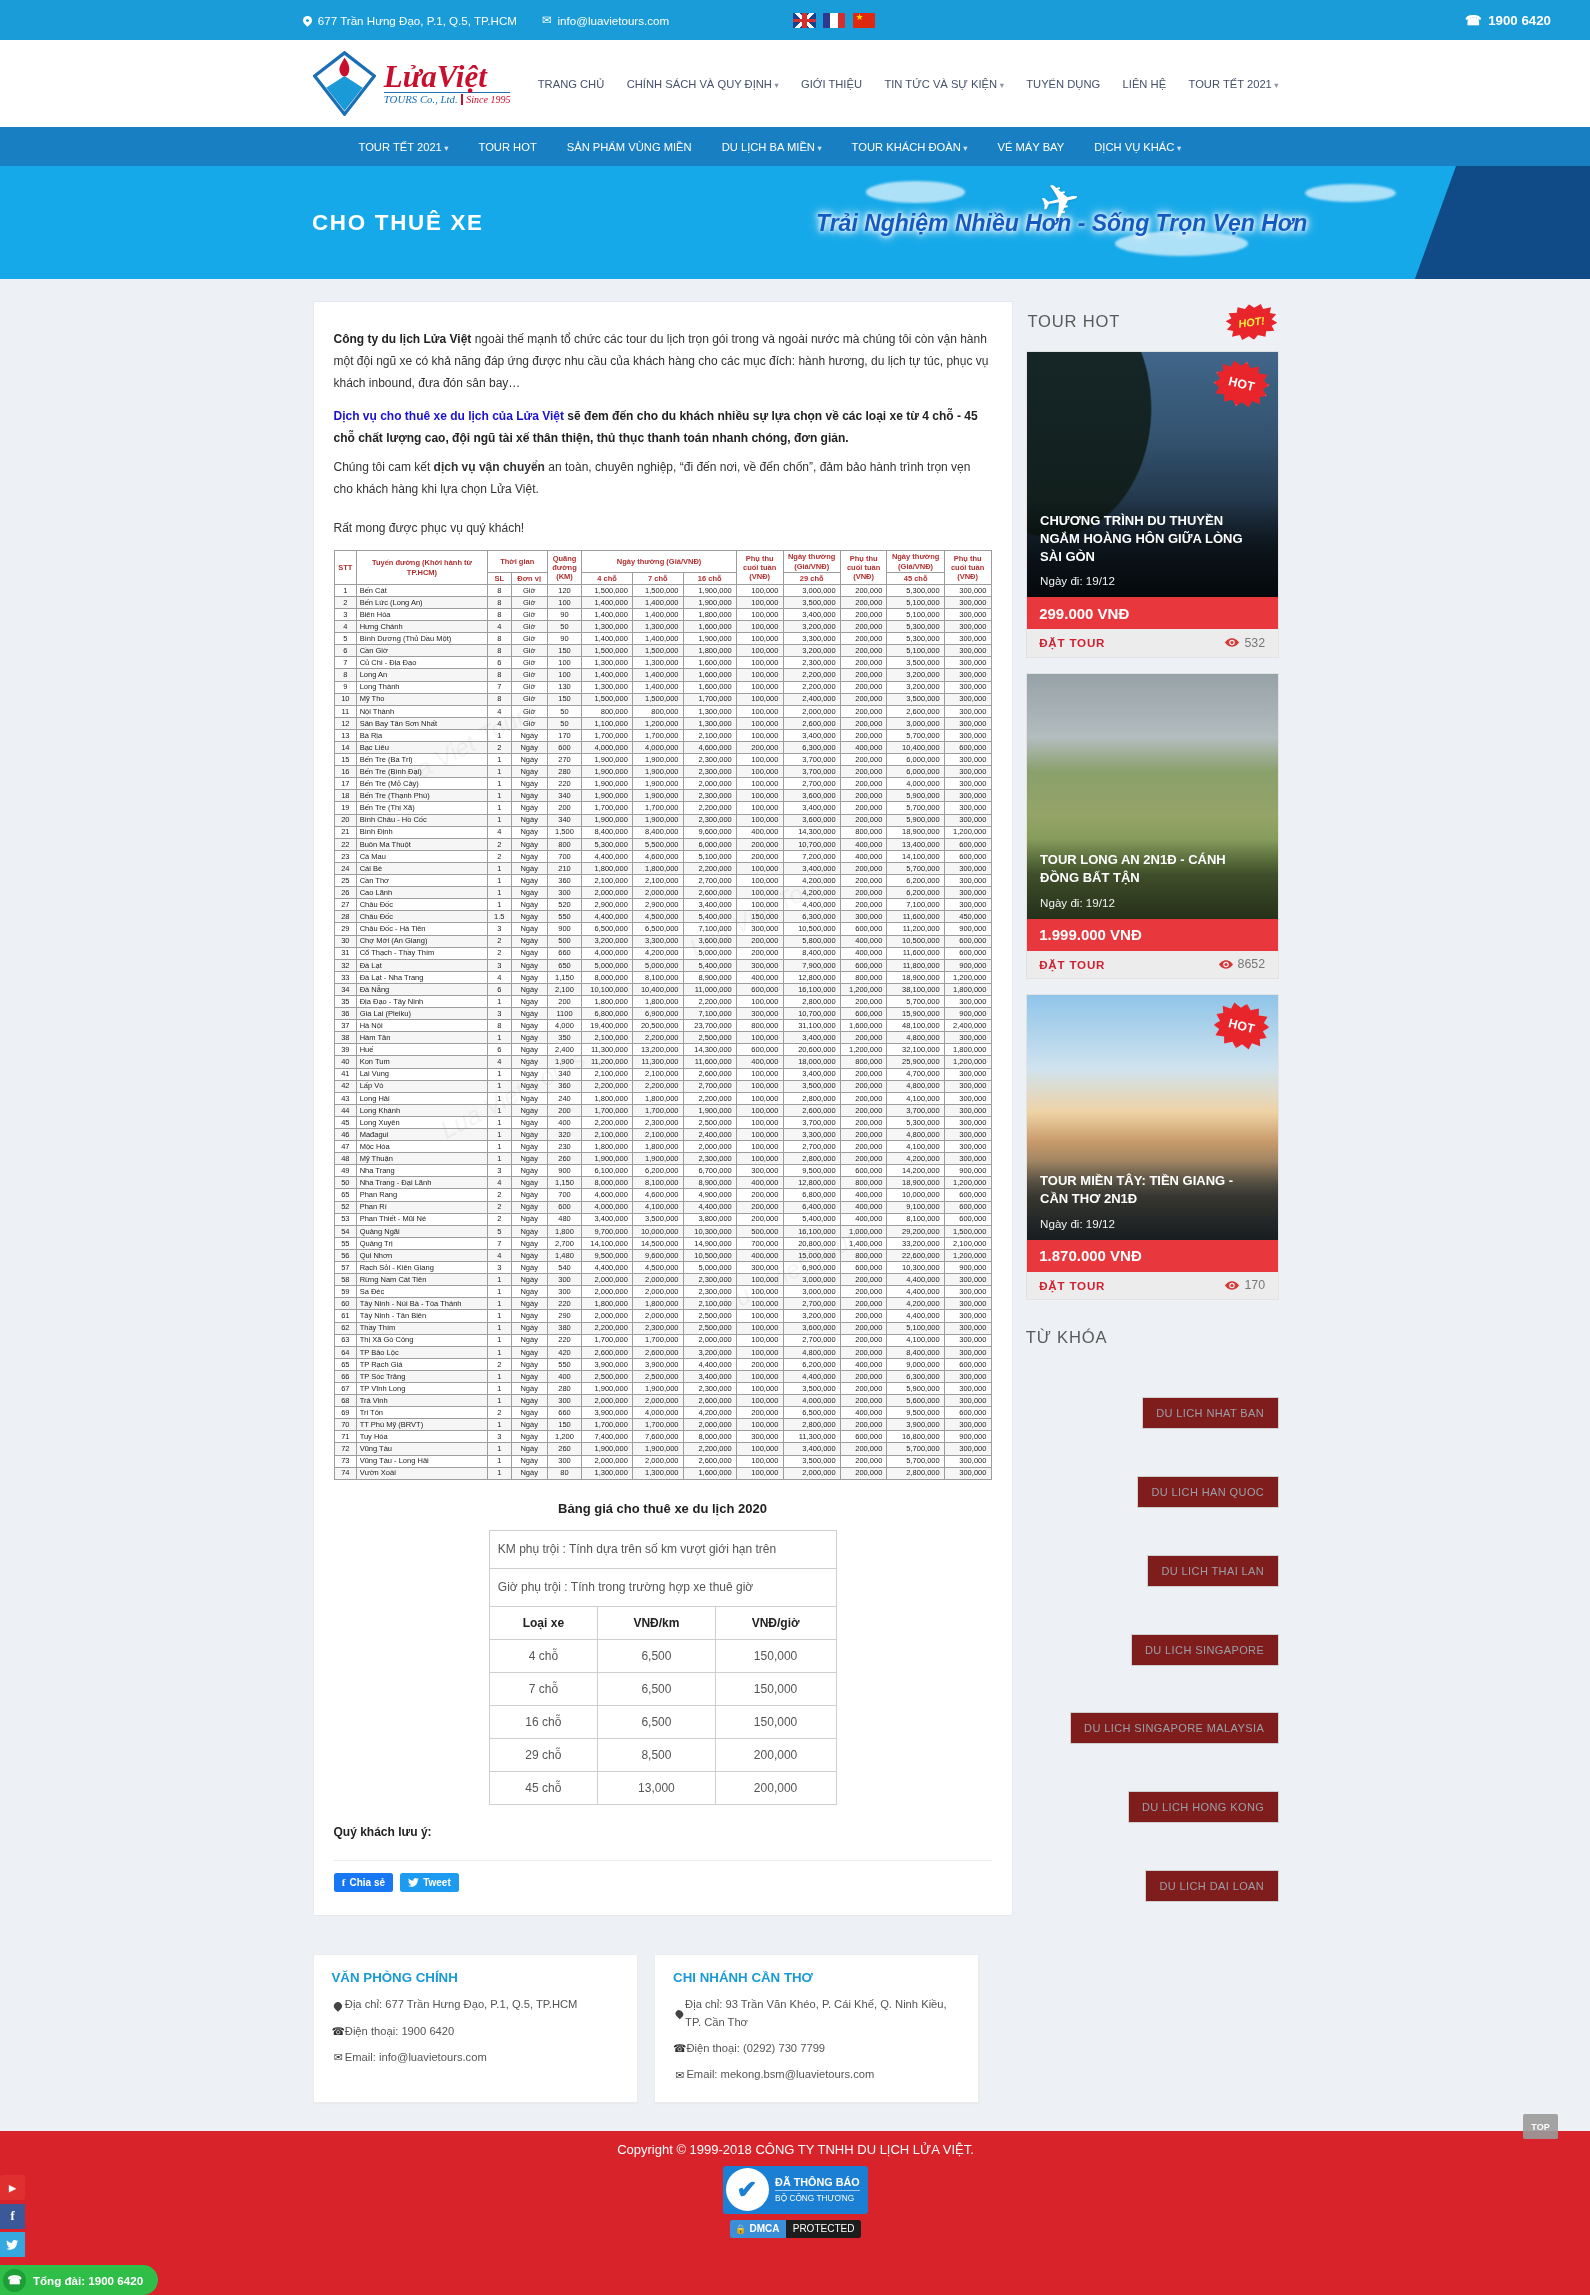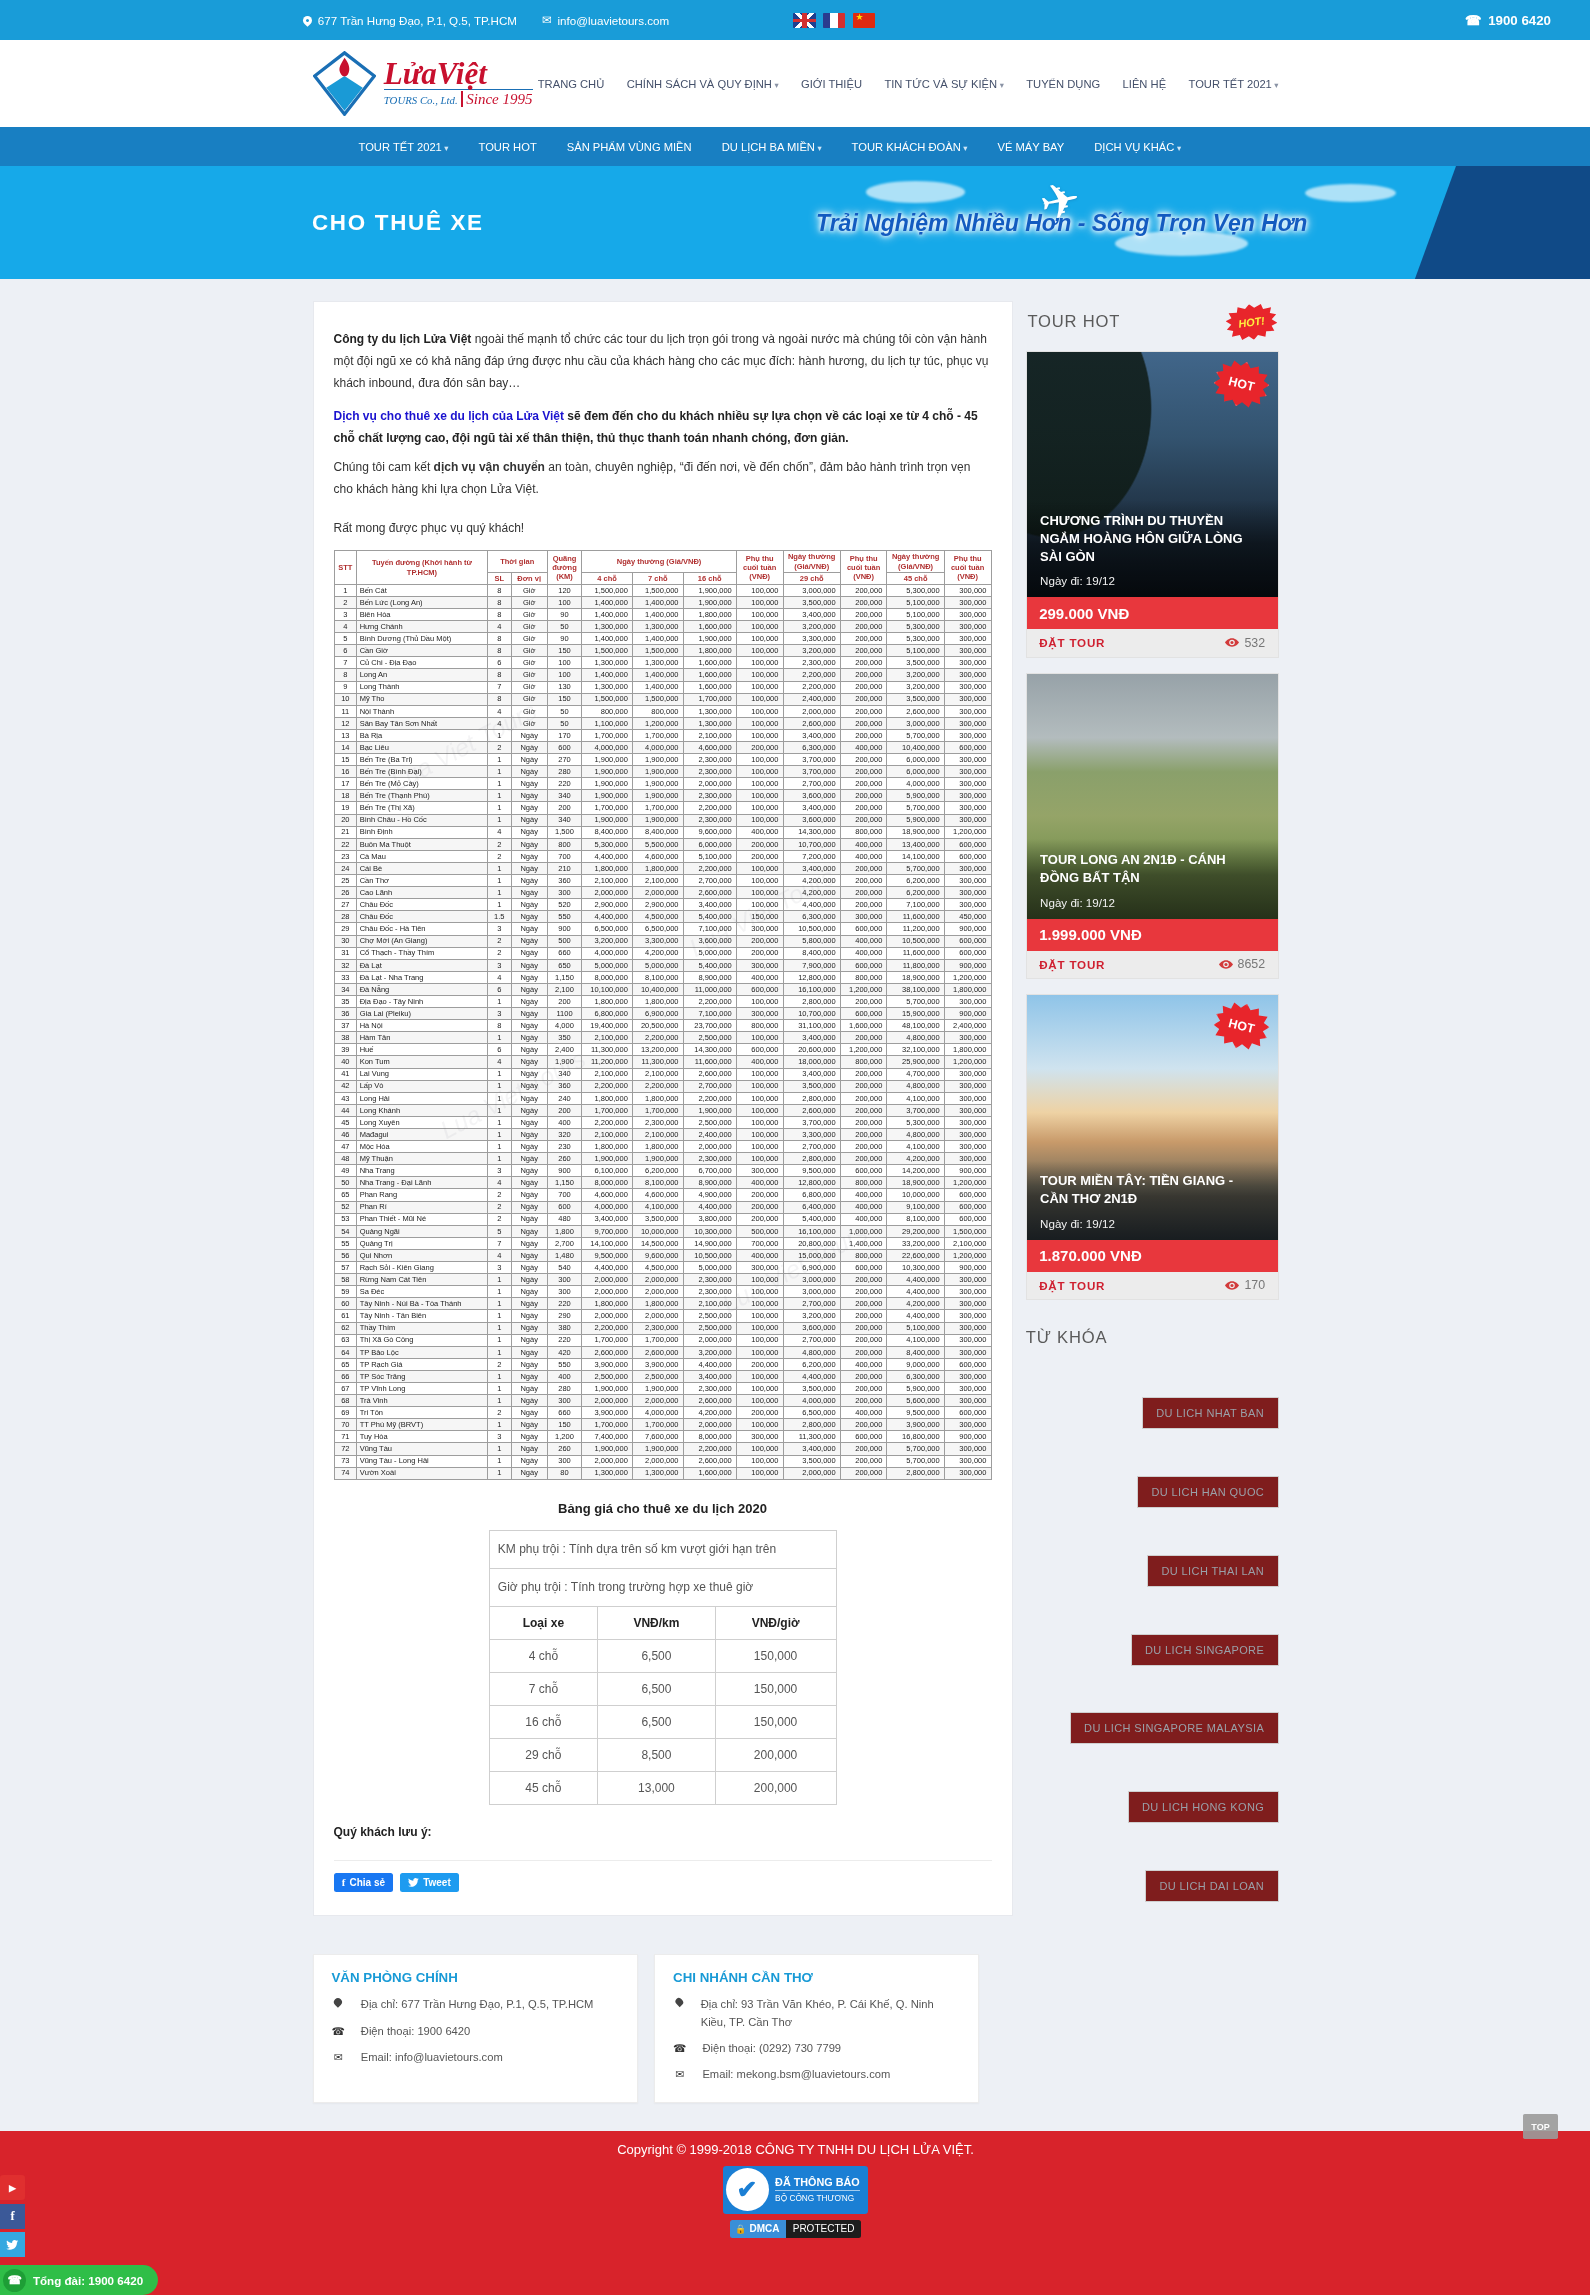--- a/index.html
+++ b/index.html
@@ -25,21 +25,21 @@
   .tb-phone { margin-left:auto; display:flex; align-items:center; gap:6.6px; font-weight:bold; font-size:13.3px; cursor:pointer; }
   .pin-ic { width:9px; height:9px; background:#fff; border-radius:50% 50% 50% 0; transform:rotate(-45deg); position:relative; display:inline-block; }
   .pin-ic::after { content:""; position:absolute; width:3.3px; height:3.3px; background:#199cd8; border-radius:50%; left:2.9px; top:2.9px; }
 
   
   .header { height:87px; background:#fff; }
   .header-in { width:966px; margin:0 auto; height:100%; display:flex; align-items:center; }
   .logo { display:flex; align-items:center; gap:8.3px; cursor:pointer; }
   .logo-txt .ln1 { font-family:"Liberation Serif", serif; font-style:italic; font-weight:bold; font-size:31px; color:#c8102e; line-height:30px; }
   .logo-txt .ln2 { font-family:"Liberation Serif", serif; font-style:italic; font-size:10.8px; color:#1a6fb5; border-top:1.7px solid #1a6fb5; padding-top:0.8px; }
-  .logo-txt .ln2 .since { color:#c8102e; font-size:15px; border-left:2.5px solid #c8102e; padding-left:3.3px; margin-left:3.3px; }
+  .logo-txt .ln2 .since { color:#c8102e; font-size:10px; border-left:2.5px solid #c8102e; padding-left:3.3px; margin-left:3.3px; }
   .mainnav { margin-left:auto; display:flex; gap:22.4px; align-items:center; }
   .nav-item { font-size:11.2px; color:#44506a; text-decoration:none; cursor:pointer; white-space:nowrap; }
   .nav-item .caret { font-size:8.3px; color:#8a93a5; margin-left:2.5px; }
 
   
   .subnav { height:39px; background:#187fc2; }
   .subnav-in { width:966px; margin:0 auto; height:100%; display:flex; align-items:center; gap:30px; padding-left:46px; }
   .subnav .nav-item { color:#fff; font-size:11.2px; }
   .subnav .caret { color:#cfe6f7; }
 
@@ -119,21 +119,21 @@
 
   .kw-section { margin-top:28px; }
   .kw-head { font-size:16.6px; color:#5a5a5a; letter-spacing:0.8px; font-weight:normal; margin-bottom:13.3px; }
   .kw-list { display:flex; flex-direction:column; align-items:flex-end; gap:10.8px; }
   .kw-btn { border:0.8px solid #cfcfcf; background:#7f1d1d; color:#9aa0a8; font-size:11px; letter-spacing:0.4px; padding:9px 13.3px; cursor:pointer; white-space:nowrap;margin-top:36px; }
 
   
   .offices { width:966px; margin:38px auto 0; display:flex; gap:16.6px; }
   .office-card { width:325px; background:#fff; border:0.8px solid #ececec; box-shadow:0 0.8px 1.7px rgba(0,0,0,.04); padding:15px 18px 18px; }
   .office-title { color:#189ad6; font-weight:bold; font-size:13.3px; margin-bottom:11.6px; }
-  .office-line { display:flex; gap:16px; font-size:11.2px; color:#555; margin-top:9px; line-height:1.55; align-items:flex-start; }
+  .office-line { display:flex; gap:0; font-size:11.2px; color:#555; margin-top:9px; line-height:1.55; align-items:center; }
   .oic { width:13.3px; flex:0 0 13.3px; color:#333; font-size:10.8px; text-align:center; }
   .oic-pin { width:8.3px; height:8.3px; background:#444; border-radius:50% 50% 50% 0; transform:rotate(-45deg); margin:1.7px 2.5px 0; }
 
   
   .redfoot { margin-top:28px; height:217px; background:#d8232b; color:#fff; text-align:center; padding-top:10px; position:relative; overflow:hidden; }
   .rf-line { font-size:13px; margin:1.7px 0; }
   .bct { display:inline-flex; align-items:center; margin-top:6.6px; background:#1b7fd4; border-radius:3.3px; padding:2.5px 8.3px 2.5px 2.5px; gap:6.6px; }
   .bct-circle { width:43px; height:43px; background:#fff; border-radius:50%; display:flex; align-items:center; justify-content:center; color:#1b7fd4; font-size:25px; font-weight:bold; }
   .bct-txt { text-align:left; }
   .bct-l1 { font-size:10.8px; font-weight:bold; }

